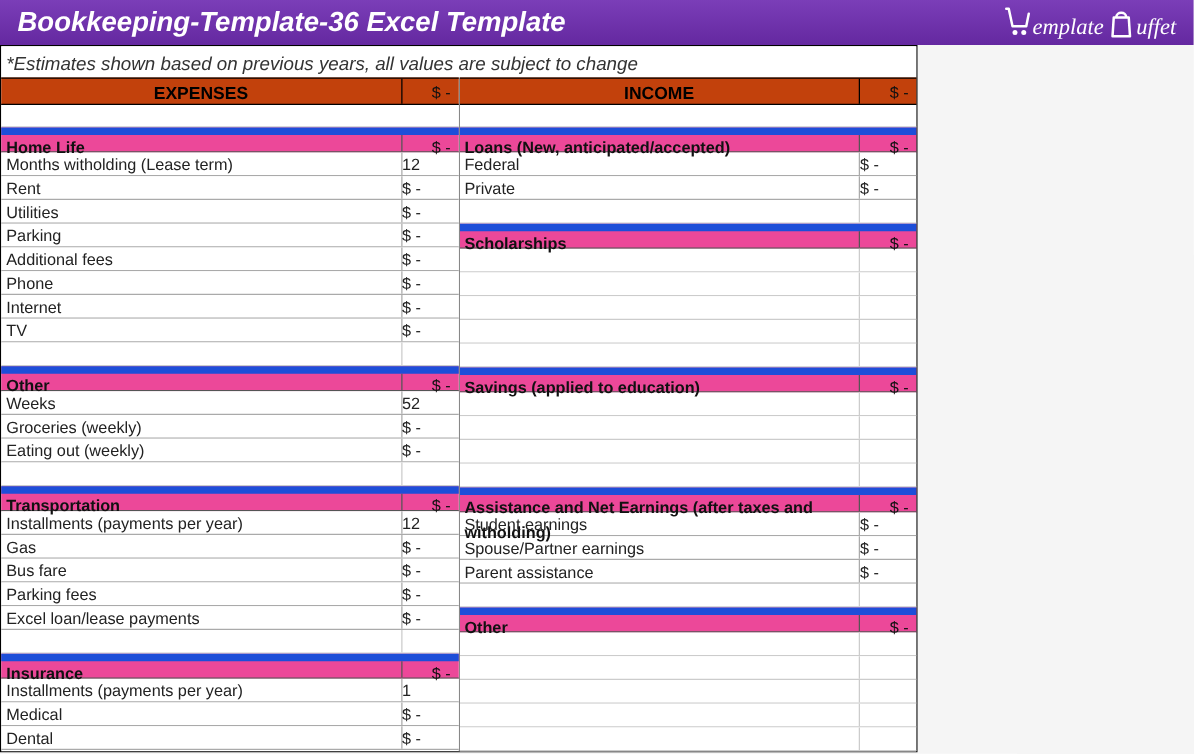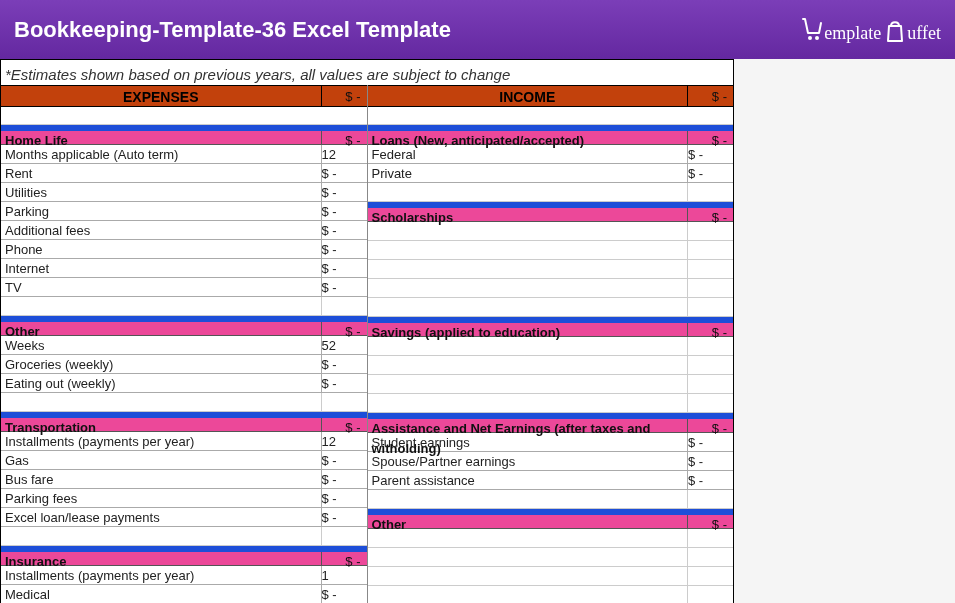--- a/index.html
+++ b/index.html
@@ -10,21 +10,22 @@
     overflow: hidden;
   }
   .header {
     background: #6d35a8;
     background: linear-gradient(to bottom, #7b3eb8, #6428a0);
     color: #fff;
     display: flex;
     align-items: center;
     justify-content: space-between;
     padding: 8px 14px;
-    height: 59px;
+    height: 36px;
+    font-style: italic;
   }
   .header .title {
     font-size: 22px;
     font-weight: bold;
   }
   .logo {
     display: flex;
     align-items: flex-end;
     font-family: Georgia, serif;
     font-size: 18px;
@@ -163,21 +164,21 @@
         <div class="label">EXPENSES</div>
         <div class="val">$ -</div>
       </div>
       <div class="spacer-top"></div>
 
       <div class="section-header">
         <div class="label">Home Life</div>
         <div class="val">$ -</div>
       </div>
       <div class="row">
-          <div class="label">Months applicable (Auto term)</div>
+          <div class="label">Months witholding (Lease term)</div>
           <div class="val">12</div>
         </div>
       <div class="row">
           <div class="label">Rent</div>
           <div class="val">$ -</div>
         </div>
       <div class="row">
           <div class="label">Utilities</div>
           <div class="val">$ -</div>
         </div>

